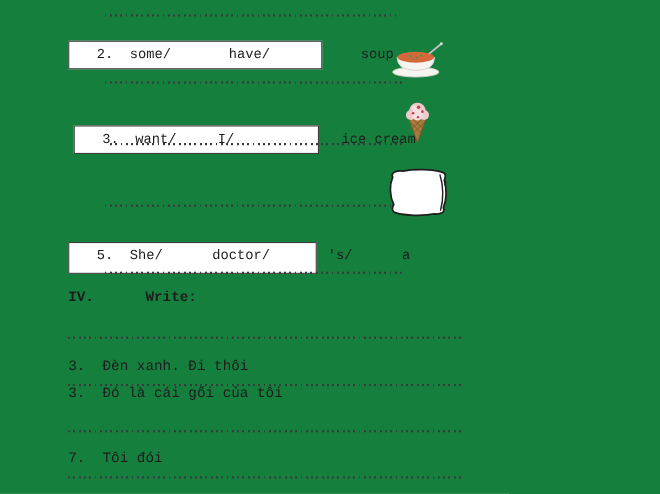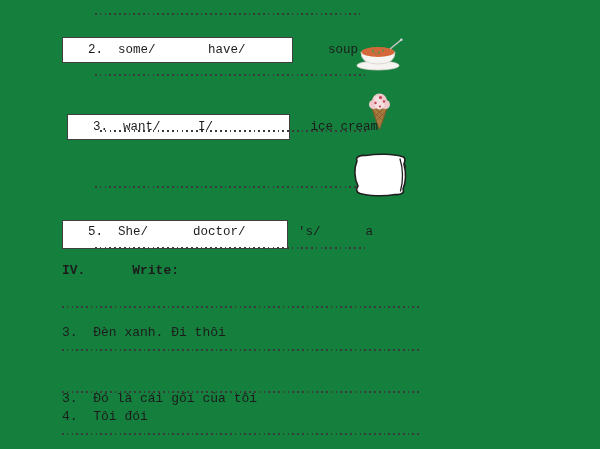--- a/index.html
+++ b/index.html
@@ -98,19 +98,19 @@
   </div>
   <div class="dotline" style="left:95px; top:247px; width:270px;"></div>
 
   <div class="vn-line heading" style="left:62px; top:264px;">IV.      Write:</div>
 
   <div class="dotline" style="left:62px; top:306px; width:358px;"></div>
 
   <div class="vn-line" style="left:62px; top:326px;">3.  Đèn xanh. Đi thôi</div>
   <div class="dotline" style="left:62px; top:349px; width:358px;"></div>
 
-  <div class="vn-line" style="left:62px; top:392px;">3.  Đó là cái gối của tôi</div>
+  <div class="vn-line" style="left:62px; top:351px;">3.  Đó là cái gối của tôi</div>
   <div class="dotline" style="left:62px; top:391px; width:358px;"></div>
 
-  <div class="vn-line" style="left:62px; top:410px;">4.  Tôi đói</div>
+  <div class="vn-line" style="left:62px; top:410px;">7.  Tôi đói</div>
   <div class="dotline" style="left:62px; top:433px; width:358px;"></div>
 
 </div>
 
 </body></html>

